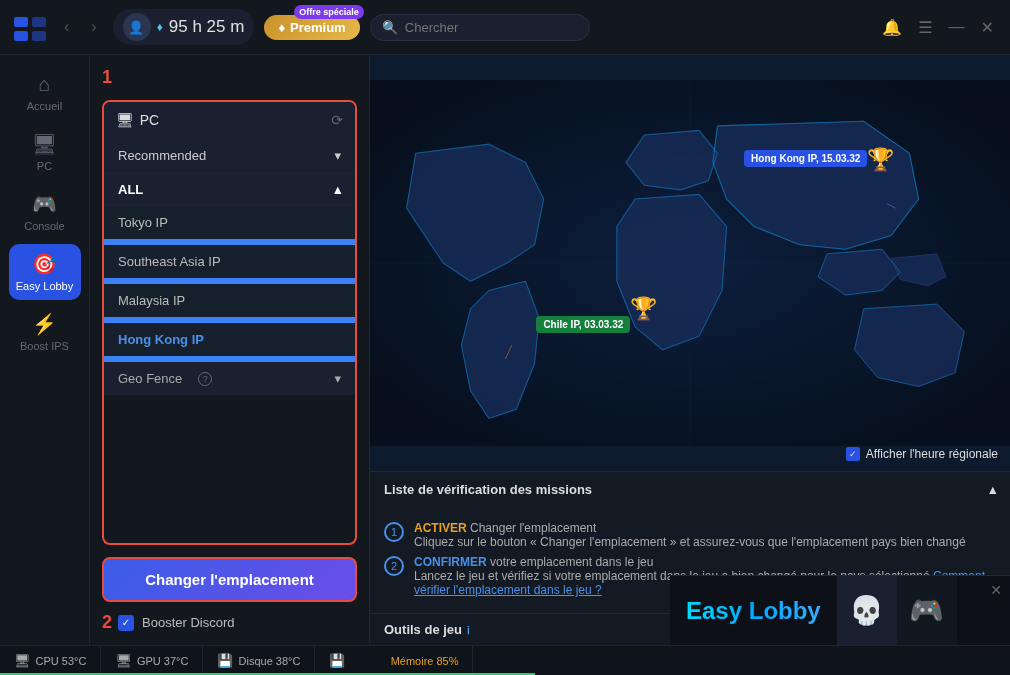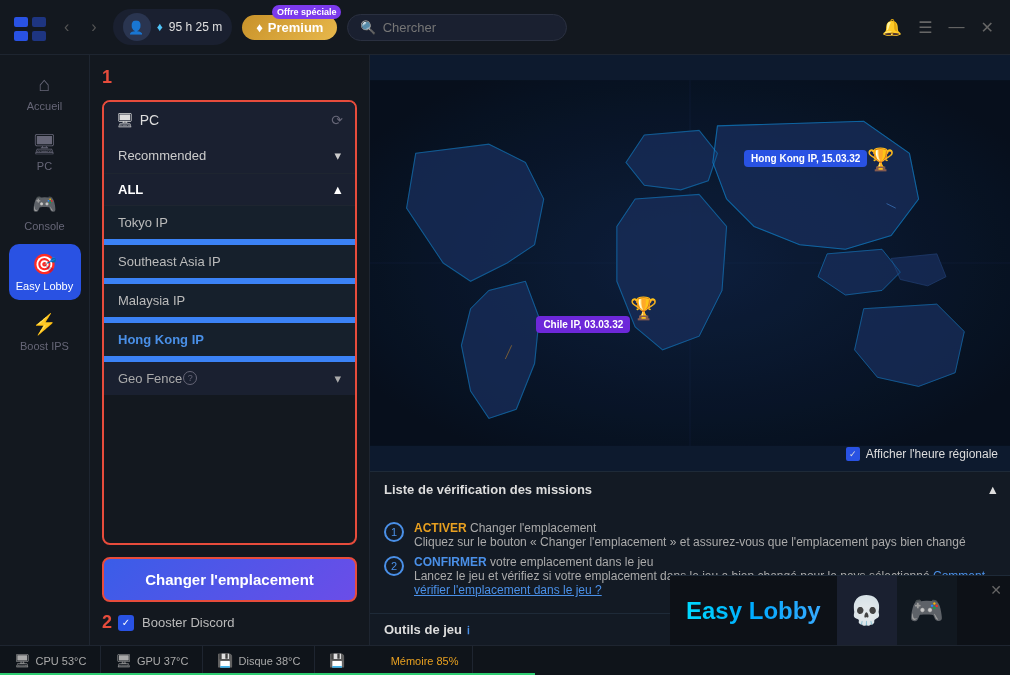--- a/index.html
+++ b/index.html
@@ -34,21 +34,21 @@
     .user-area {
       display: flex; align-items: center; gap: 6px;
       background: #1a2030; border-radius: 20px; padding: 4px 10px;
     }
     .avatar-circle {
       width: 28px; height: 28px; border-radius: 50%;
       background: #2a3550; display: flex; align-items: center; justify-content: center;
       font-size: 13px; color: #8899bb;
     }
     .diamond-icon { color: #4fc3f7; font-size: 12px; }
-    .time-label { color: #e0e0e0; font-size: 12px; font-weight: 500; }
+    .time-label { color: #e0e0e0; font-size: 17px; font-weight: 500; }
     .premium-btn {
       position: relative;
       background: linear-gradient(135deg, #c8922a, #e8b84b);
       border: none; border-radius: 16px;
       padding: 5px 14px; color: #fff; font-size: 13px; font-weight: 600;
       cursor: pointer; display: flex; align-items: center; gap: 5px;
     }
     .offre-badge {
       position: absolute; top: -10px; right: -4px;
       background: #7c3aed; color: #fff; font-size: 9px; font-weight: 600;
@@ -138,21 +138,21 @@
       border-bottom: 6px solid #3b82f6;
       color: #bbb; font-size: 13px;
       cursor: pointer;
     }
     .ip-option.active { color: #4a90e8; font-weight: 600; }
     .geo-fence-row {
       background: #1a2030; padding: 9px 14px;
       display: flex; align-items: center; justify-content: space-between;
       color: #aaa; font-size: 13px; cursor: pointer;
     }
-    .geo-left { display: flex; align-items: flex-start; gap: 1px; }
+    .geo-left { display: flex; align-items: flex-end; gap: 16px; }
     .info-circle {
       width: 14px; height: 14px; border-radius: 50%; border: 1px solid #667;
       display: inline-flex; align-items: center; justify-content: center;
       font-size: 9px; color: #667;
     }
     .change-btn {
       margin-top: 4px;
       background: linear-gradient(135deg, #3a5de8, #6b4de8);
       border: none; border-radius: 8px; color: #fff;
       font-size: 15px; font-weight: 600; padding: 12px;
@@ -184,21 +184,21 @@
 
     
     .map-pin {
       position: absolute;
       display: flex; flex-direction: row; align-items: center;
     }
     .pin-label {
       background: #2952e3; color: #fff; font-size: 10px; font-weight: 600;
       padding: 3px 7px; border-radius: 4px; white-space: nowrap; margin-bottom: 2px;
     }
-    .pin-label.yellow { background: #6d28d9; margin-top: 32px; }
+    .pin-label.yellow { background: #15803d; margin-top: 32px; }
 
     .show-time-row {
       position: absolute; bottom: 10px; right: 12px;
       display: flex; align-items: center; gap: 6px;
       color: #ddd; font-size: 12px;
     }
     .cb-small {
       width: 14px; height: 14px; background: #2952e3; border-radius: 2px;
       display: flex; align-items: center; justify-content: center; font-size: 9px;
     }

